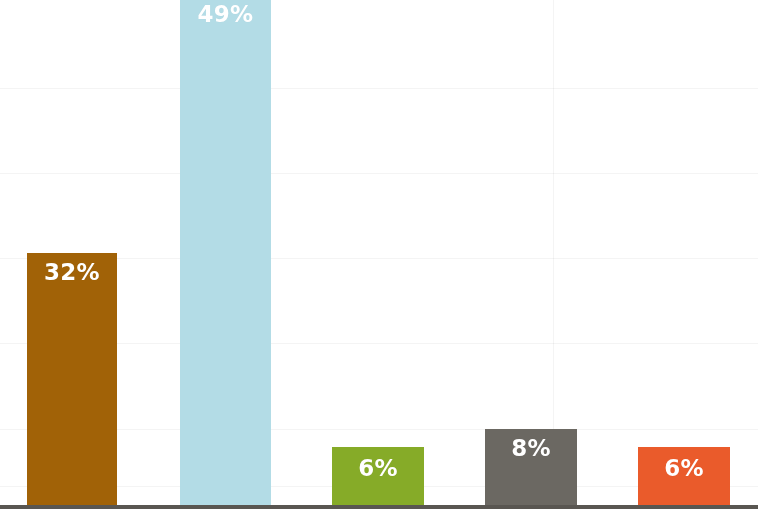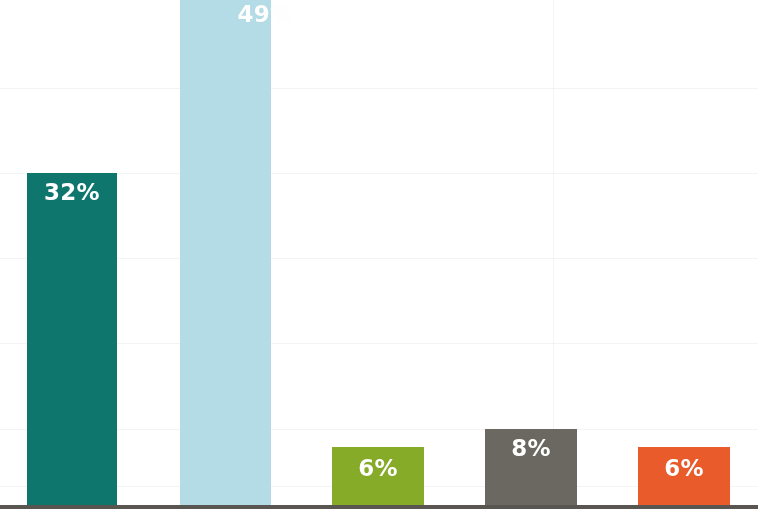--- a/index.html
+++ b/index.html
@@ -84,25 +84,25 @@
   <div class="plot-area">
 
     <div class="gridline-h" style="top:88px"></div>
     <div class="gridline-h" style="top:173px"></div>
     <div class="gridline-h" style="top:258px"></div>
     <div class="gridline-h" style="top:343px"></div>
     <div class="gridline-h" style="top:429px"></div>
     <div class="gridline-h" style="top:486px"></div>
     <div class="gridline-v" style="left:553px"></div>
 
-    <div class="bar" style="left: 27px; width: 90px; height: 332px; background: #0f766e;">
+    <div class="bar" style="left: 27px; width: 90px; height: 252px; background: #a16207;">
       <span class="bar-label" style="top: 8px; color: rgb(255, 255, 255);">32%</span>
     </div>
     <div class="bar" style="left: 180px; width: 91px; height: 505px; background: rgb(179, 220, 230);">
-      <span class="bar-label" style="top: 3px; color: rgb(255, 255, 255); padding-left: 40px;">49%</span>
+      <span class="bar-label" style="top: 3px; color: rgb(255, 255, 255);">49%</span>
     </div>
     <div class="bar" style="left: 332px; width: 92px; height: 58px; background: rgb(134, 171, 40);">
       <span class="bar-label" style="top: 10px; color: rgb(255, 255, 255);">6%</span>
     </div>
     <div class="bar" style="left: 485px; width: 92px; height: 76px; background: rgb(107, 104, 98);">
       <span class="bar-label" style="top: 8px; color: rgb(255, 255, 255);">8%</span>
     </div>
     <div class="bar" style="left: 638px; width: 92px; height: 58px; background: rgb(234, 91, 43);">
       <span class="bar-label" style="top: 10px; color: rgb(255, 255, 255);">6%</span>
     </div>

